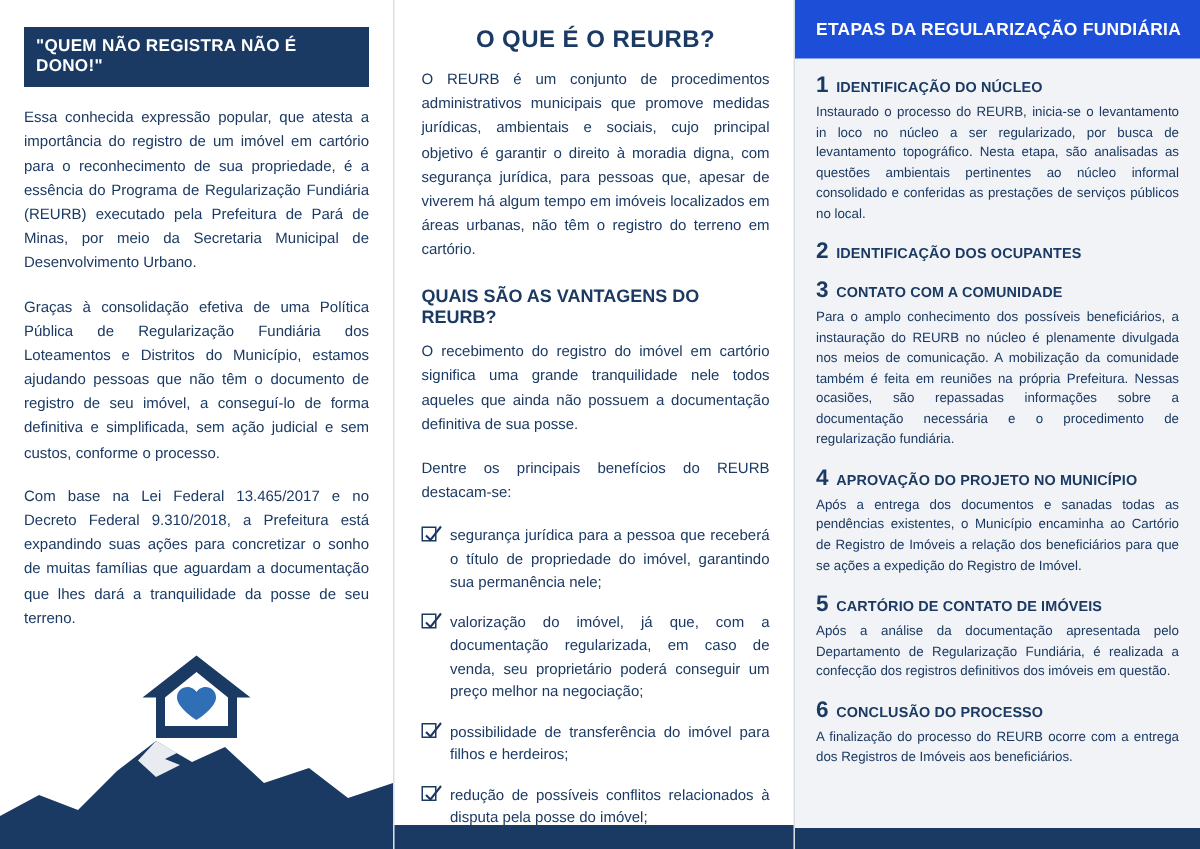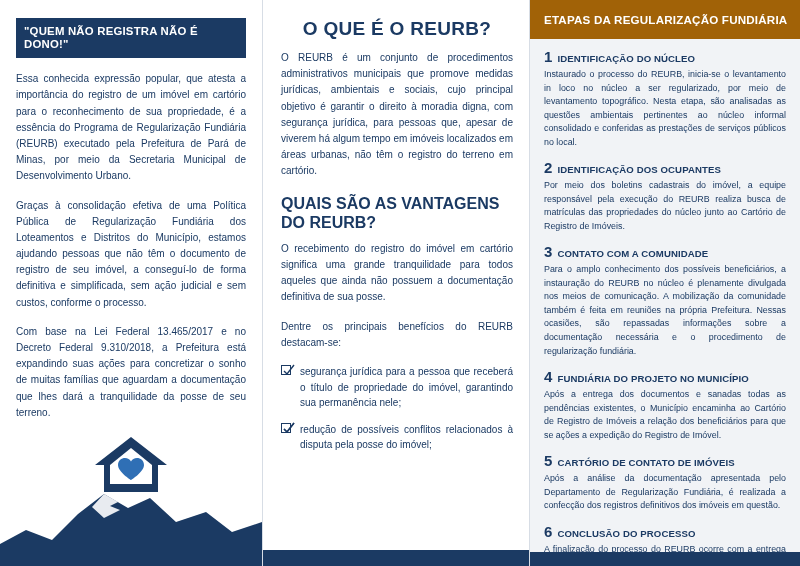--- a/index.html
+++ b/index.html
@@ -58,29 +58,29 @@
   .col2 {
     width: 268px;
     padding: 18px 16px 0 18px;
     border-left: 1px solid #d7dde5;
     border-right: 1px solid #d7dde5;
     background: #ffffff;
     position: relative;
   }
   .h-center {
     color: #1b3a63;
-    font-size: 19px;
+    font-size: 16px;
     font-weight: bold;
     text-align: center;
     letter-spacing: .3px;
     margin-bottom: 10px;
   }
   .h-left {
     color: #1b3a63;
-    font-size: 16px;
+    font-size: 12px;
     font-weight: bold;
     text-align: left;
     line-height: 1.2;
     margin: 14px 0 9px 0;
   }
   .bullets {
     list-style: none;
     margin-top: 6px;
   }
   .bullets li {
@@ -108,21 +108,21 @@
   }
 
   
   .col3 {
     width: 270px;
     background: #f1f3f6;
     padding: 0;
     position: relative;
   }
   .col3-header {
-    background: #a16207;
+    background: #1d4ed8;
     color: #ffffff;
     font-size: 11.6px;
     font-weight: bold;
     letter-spacing: .2px;
     padding: 13px 12px 13px 14px;
     margin-bottom: 10px;
   }
   .step {
     padding: 0 14px 0 14px;
     margin-bottom: 11px;
@@ -183,38 +183,47 @@
         <path d="M104 20 L118 28 L110 32 L120 36 L104 44 L92 33 Z" fill="#ffffff" opacity="0.9"></path>
       </svg>
     </div>
   </div>
 
   <div class="col2">
     <div class="h-center">O QUE É O REURB?</div>
     <div class="body-text">O REURB é um conjunto de procedimentos administrativos municipais que promove medidas jurídicas, ambientais e sociais, cujo principal objetivo é garantir o direito à moradia digna, com segurança jurídica, para pessoas que, apesar de viverem há algum tempo em imóveis localizados em áreas urbanas, não têm o registro do terreno em cartório.</div>
 
     <div class="h-left">QUAIS SÃO AS VANTAGENS DO REURB?</div>
-    <div class="body-text">O recebimento do registro do imóvel em cartório significa uma grande tranquilidade para todos aqueles que ainda não possuem a documentação definitiva de sua posse.</div>
+    <div class="body-text">O recebimento do registro do imóvel em cartório significa uma grande tranquilidade nele todos aqueles que ainda não possuem a documentação definitiva de sua posse.</div>
     <div class="body-text">Dentre os principais benefícios do REURB destacam-se:</div>
 
     <ul class="bullets">
       <li>
         <span class="chk">
           <svg width="12" height="12" viewBox="0 0 12 12">
               <path d="M1 7 L4 10 L11 1" stroke="#1b3a63" stroke-width="1.4" fill="none"></path>
             </svg>
         </span>
         <span>segurança jurídica para a pessoa que receberá o título de propriedade do imóvel, garantindo sua permanência nele;</span>
       </li>
       <li>
         <span class="chk">
           <svg width="12" height="12" viewBox="0 0 12 12">
               <path d="M1 7 L4 10 L11 1" stroke="#1b3a63" stroke-width="1.4" fill="none"></path>
             </svg>
         </span>
+        <span>valorização do imóvel, já que, com a documentação regularizada, em caso de venda, seu proprietário poderá conseguir um preço melhor na negociação;</span>
+      </li>
+      <li>
+        <span class="chk">
+          <svg width="12" height="12" viewBox="0 0 12 12">
+              <path d="M1 7 L4 10 L11 1" stroke="#1b3a63" stroke-width="1.4" fill="none"></path>
+            </svg>
+        </span>
+        <span>possibilidade de transferência do imóvel para filhos e herdeiros;</span>
       </li>
       <li>
         <span class="chk">
           <svg width="12" height="12" viewBox="0 0 12 12">
               <path d="M1 7 L4 10 L11 1" stroke="#1b3a63" stroke-width="1.4" fill="none"></path>
             </svg>
         </span>
         <span>redução de possíveis conflitos relacionados à disputa pela posse do imóvel;</span>
       </li>
 
@@ -224,43 +233,42 @@
   </div>
 
   <div class="col3">
     <div class="col3-header">ETAPAS DA REGULARIZAÇÃO FUNDIÁRIA</div>
 
     <div class="step">
       <div class="step-title">
         <span class="step-num">1</span>
         <span>IDENTIFICAÇÃO DO NÚCLEO</span>
       </div>
-      <div class="step-body">Instaurado o processo do REURB, inicia-se o levantamento in loco no núcleo a ser regularizado, por meio de levantamento topográfico. Nesta etapa, são analisadas as questões ambientais pertinentes ao núcleo informal consolidado e conferidas as prestações de serviços públicos no local.</div>
+      <div class="step-body">Instaurado o processo do REURB, inicia-se o levantamento in loco no núcleo a ser regularizado, por busca de levantamento topográfico. Nesta etapa, são analisadas as questões ambientais pertinentes ao núcleo informal consolidado e conferidas as prestações de serviços públicos no local.</div>
     </div>
 
     <div class="step">
       <div class="step-title">
         <span class="step-num">2</span>
         <span>IDENTIFICAÇÃO DOS OCUPANTES</span>
       </div>
-      <div class="step-body">Por meio dos boletins cadastrais do imóvel, a equipe responsável pela execução do REURB realiza busca de matrículas das propriedades do núcleo junto ao Cartório de Registro de Imóveis.</div>
     </div>
 
     <div class="step">
       <div class="step-title">
         <span class="step-num">3</span>
         <span>CONTATO COM A COMUNIDADE</span>
       </div>
       <div class="step-body">Para o amplo conhecimento dos possíveis beneficiários, a instauração do REURB no núcleo é plenamente divulgada nos meios de comunicação. A mobilização da comunidade também é feita em reuniões na própria Prefeitura. Nessas ocasiões, são repassadas informações sobre a documentação necessária e o procedimento de regularização fundiária.</div>
     </div>
 
     <div class="step">
       <div class="step-title">
         <span class="step-num">4</span>
-        <span>FUNDIÁRIA DO PROJETO NO MUNICÍPIO</span>
+        <span>APROVAÇÃO DO PROJETO NO MUNICÍPIO</span>
       </div>
       <div class="step-body">Após a entrega dos documentos e sanadas todas as pendências existentes, o Município encaminha ao Cartório de Registro de Imóveis a relação dos beneficiários para que se ações a expedição do Registro de Imóvel.</div>
     </div>
 
     <div class="step">
       <div class="step-title">
         <span class="step-num">5</span>
         <span>CARTÓRIO DE CONTATO DE IMÓVEIS</span>
       </div>
       <div class="step-body">Após a análise da documentação apresentada pelo Departamento de Regularização Fundiária, é realizada a confecção dos registros definitivos dos imóveis em questão.</div>

